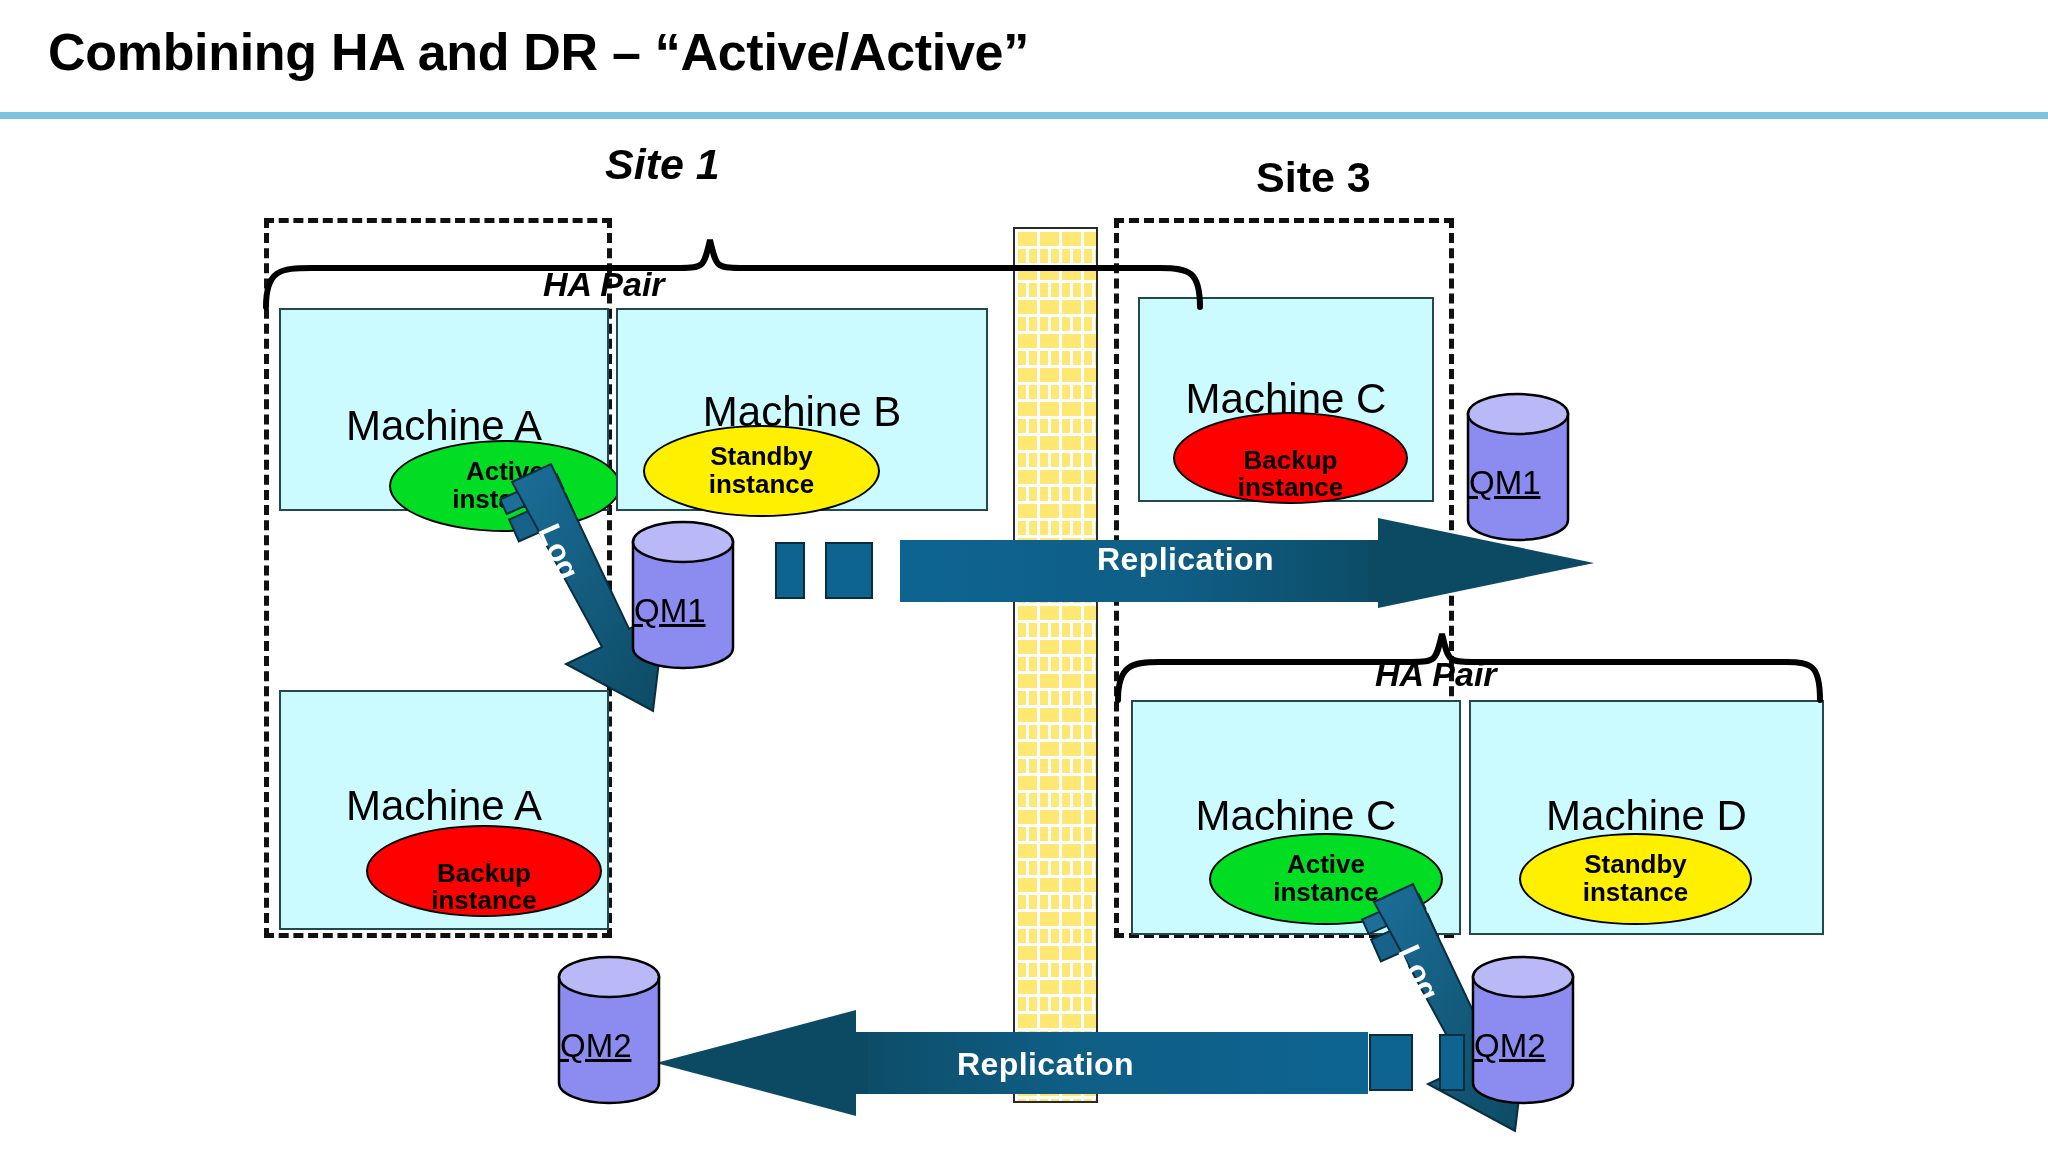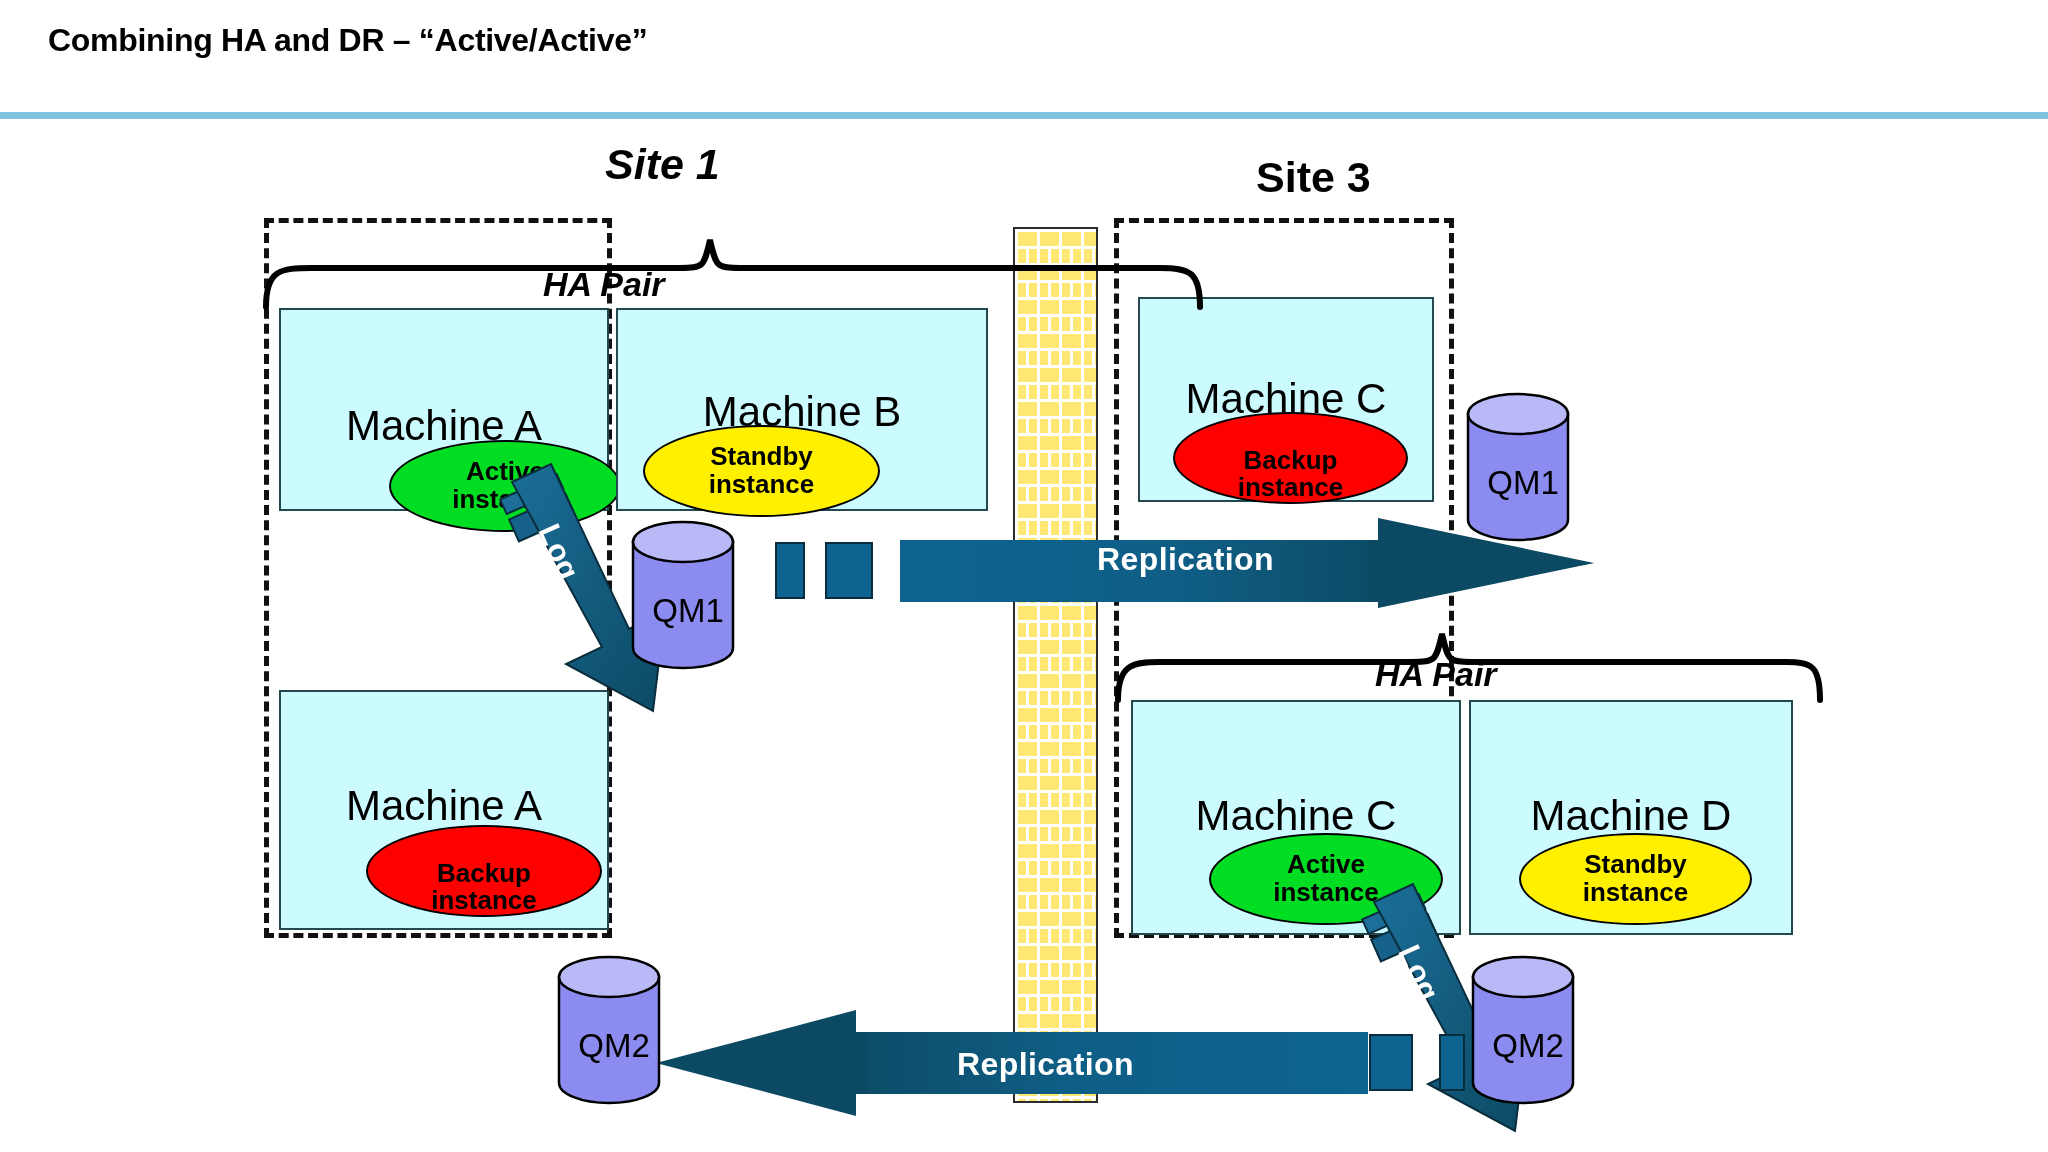--- a/index.html
+++ b/index.html
@@ -6,21 +6,21 @@
   body{
     width:2048px;height:1152px;position:relative;overflow:hidden;
     font-family:"Liberation Sans", sans-serif;
     -webkit-font-smoothing:antialiased;
   }
   .stage{position:absolute;inset:0;}
 
   
   .slide-title{
     position:absolute;left:48px;top:22px;
-    font-size:32px;font-weight:bold;color:#000000;
+    font-size:52px;font-weight:bold;color:#000000;
     letter-spacing:-0.3px;white-space:nowrap;
   }
   .header-rule{
     position:absolute;left:0;top:112px;width:2048px;height:7px;
     background:#7DC3DE;
   }
 
   
   .site-label{
     position:absolute;font-size:43px;font-weight:bold;color:#000;
@@ -88,22 +88,22 @@
     -webkit-mask-image:repeating-linear-gradient(to bottom,
         transparent 0px,transparent 17px,#000 17px,#000 34px);
     mask-image:repeating-linear-gradient(to bottom,
         transparent 0px,transparent 17px,#000 17px,#000 34px);
   }
 
   
   .cyl{position:absolute;}
   .cyl svg{display:block;overflow:visible;}
   .cyl .cyl-text{
-    position:absolute;left:10px;right:0;
-    text-align:center;font-size:33px;color:#000;white-space:nowrap;
+    position:absolute;left:4px;right:0;
+    text-align:left;font-size:33px;color:#000;white-space:nowrap;text-decoration:underline;
   }
 
   
   #vector-overlay{position:absolute;left:0;top:0;width:2048px;height:1152px;pointer-events:none;}
 
   .ha-label{
     position:absolute;font-size:34px;font-weight:bold;color:#000;
     white-space:nowrap;
     font-style:italic;
   }
@@ -173,21 +173,21 @@
   </div>
 
   <div class="machine" style="left:1131px;top:700px;width:330px;height:235px;">
     <div class="mname" style="top:90px;">Machine C</div>
     <div class="inst active" style="left:76px;top:131px;width:230px;height:88px;">
       <span>Active</span>
       <span>instance</span>
     </div>
   </div>
 
-  <div class="machine" style="left:1469px;top:700px;width:324px;height:235px;">
+  <div class="machine" style="left:1469px;top:700px;width:355px;height:235px;">
     <div class="mname" style="top:90px;">Machine D</div>
     <div class="inst standby" style="left:48px;top:131px;width:229px;height:88px;">
       <span>Standby</span>
       <span>instance</span>
     </div>
   </div>
 
   <svg id="vector-overlay" viewBox="0 0 2048 1152">
     <defs>
       <linearGradient id="gradTopRepl" x1="0" y1="0" x2="1" y2="0">

